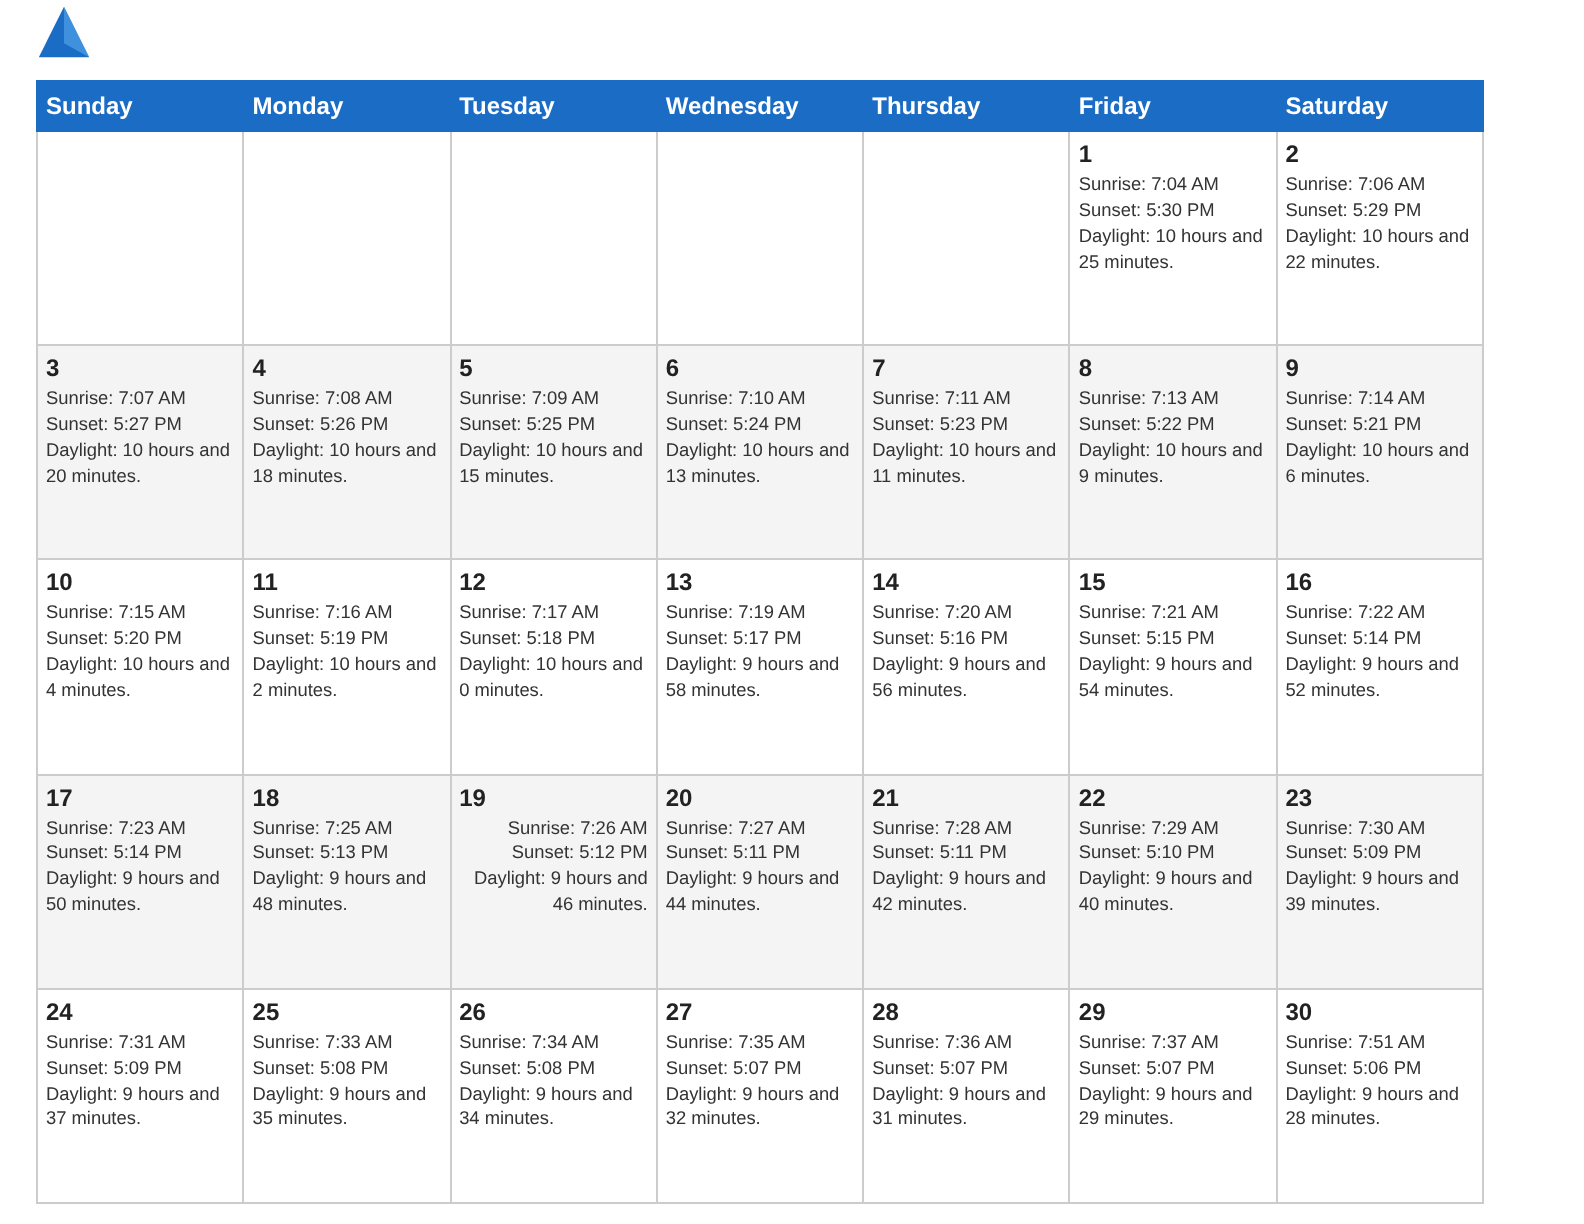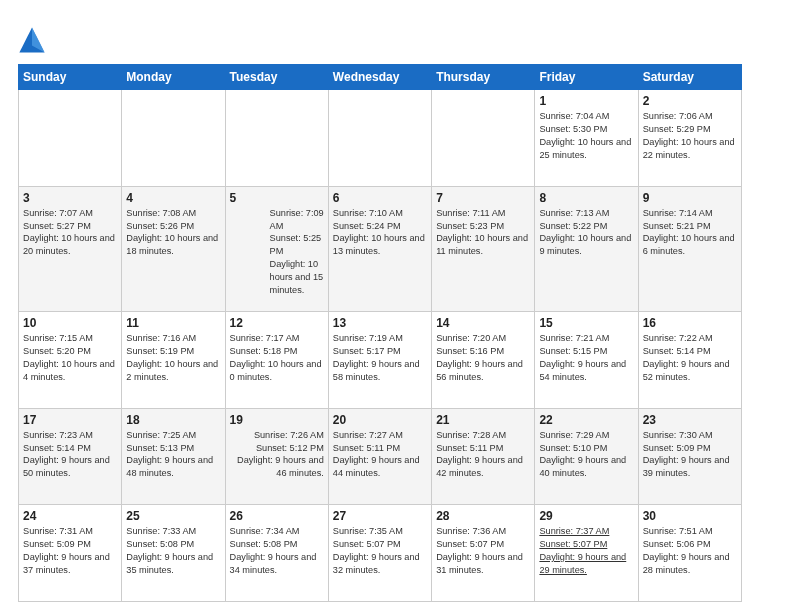--- a/index.html
+++ b/index.html
@@ -6,21 +6,21 @@
     body {
       font-family: Arial, sans-serif;
       background: #fff;
       width: 792px;
       height: 612px;
       overflow: hidden;
     }
     .page {
       width: 760px;
       height: 612px;
-      padding: 26px 18px 10px 18px;
+      padding: 2px 18px 10px 18px;
       display: flex;
       flex-direction: column;
     }
     .header {
       display: flex;
       justify-content: space-between;
       align-items: flex-start;
       margin-bottom: 10px;
     }
     .logo {
@@ -161,21 +161,21 @@
 Daylight: 10 hours and 20 minutes.</div>
           </td>
           <td>
             <span class="day-num">4</span>
             <div class="day-info" style="white-space: pre-line;">Sunrise: 7:08 AM
 Sunset: 5:26 PM
 Daylight: 10 hours and 18 minutes.</div>
           </td>
           <td>
             <span class="day-num">5</span>
-            <div class="day-info" style="white-space: pre-line; margin-left: 40px;">Sunrise: 7:09 AM
+            <div class="day-info" style="white-space: pre-line;">Sunrise: 7:09 AM
 Sunset: 5:25 PM
 Daylight: 10 hours and 15 minutes.</div>
           </td>
           <td>
             <span class="day-num">6</span>
             <div class="day-info" style="white-space: pre-line;">Sunrise: 7:10 AM
 Sunset: 5:24 PM
 Daylight: 10 hours and 13 minutes.</div>
           </td>
           <td>
@@ -311,21 +311,21 @@
 Daylight: 9 hours and 32 minutes.</div>
           </td>
           <td>
             <span class="day-num">28</span>
             <div class="day-info" style="white-space: pre-line;">Sunrise: 7:36 AM
 Sunset: 5:07 PM
 Daylight: 9 hours and 31 minutes.</div>
           </td>
           <td>
             <span class="day-num">29</span>
-            <div class="day-info" style="white-space: pre-line; text-decoration: underline;">Sunrise: 7:37 AM
+            <div class="day-info" style="white-space: pre-line;">Sunrise: 7:37 AM
 Sunset: 5:07 PM
 Daylight: 9 hours and 29 minutes.</div>
           </td>
           <td>
             <span class="day-num">30</span>
             <div class="day-info" style="white-space: pre-line;">Sunrise: 7:51 AM
 Sunset: 5:06 PM
 Daylight: 9 hours and 28 minutes.</div>
           </td>
         </tr>

